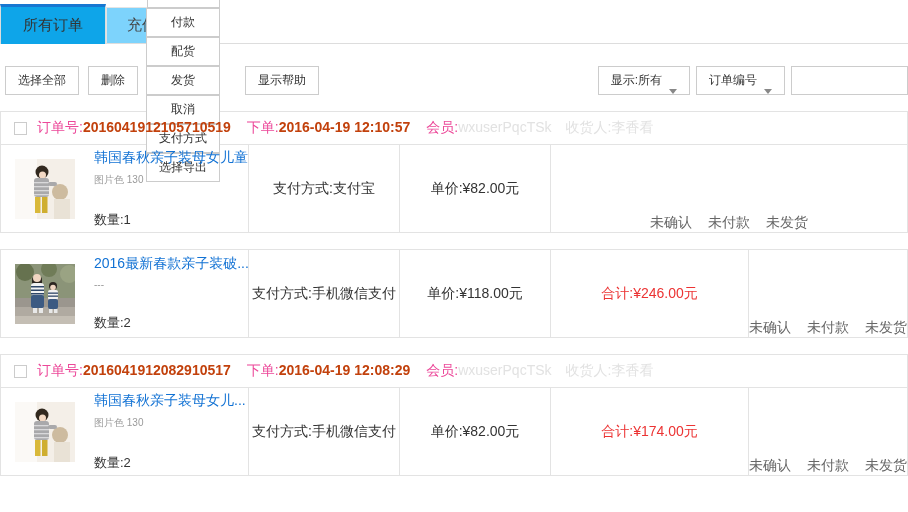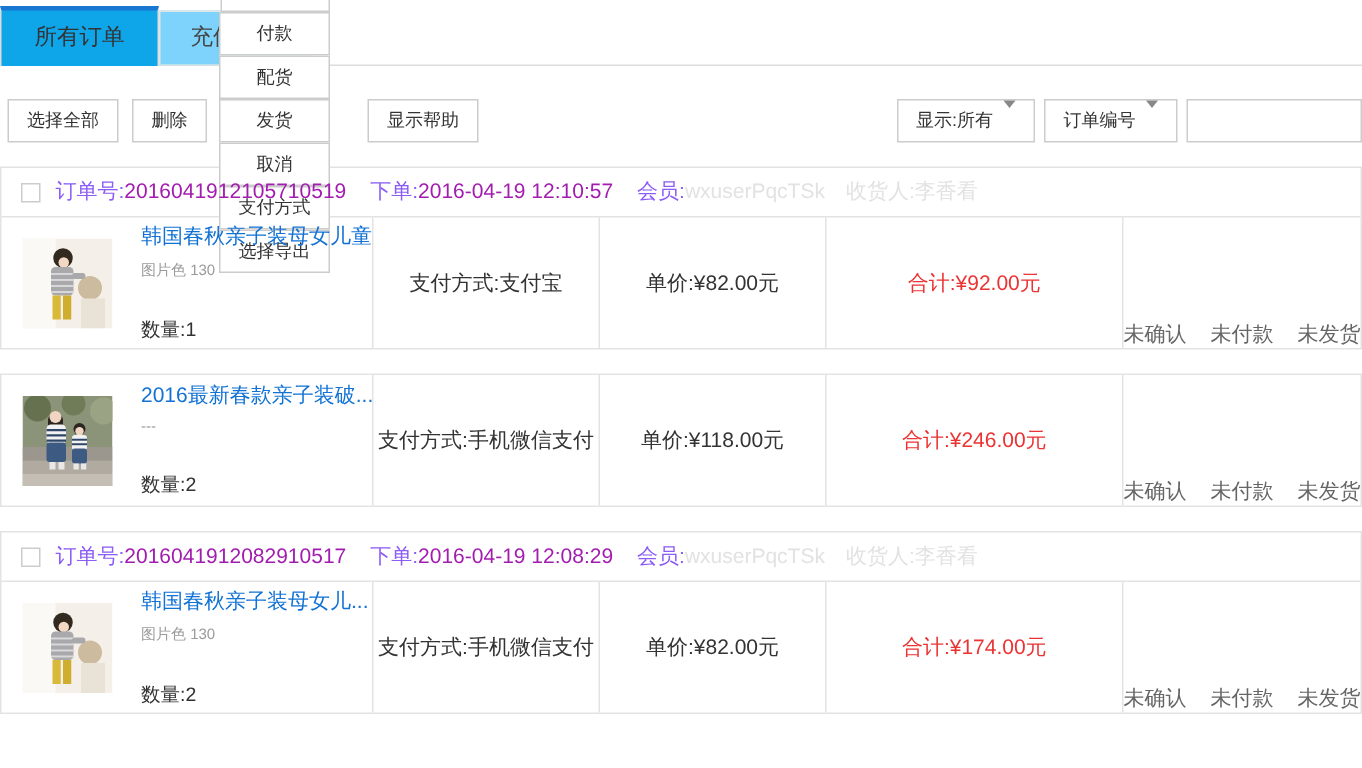--- a/index.html
+++ b/index.html
@@ -23,35 +23,35 @@
   
   .toolbar { margin:22px 0 0 5px; height:29px; display:flex; justify-content:space-between; align-items:center; padding-right:0; }
   .tb-left, .tb-right { display:flex; align-items:center; }
   .btn {
     height:29px; line-height:27px; padding:0 12px; border:1px solid #ccc;
     background:#fff; font-size:12px; color:#333; cursor:pointer; white-space:nowrap;
   }
   .sep { margin-right:9px; }
   .btn-group { display:flex; margin-right:25px;flex-direction:column; }
   .btn-group .btn + .btn { margin-left:-1px; }
-  .dropdown { display:flex; align-items:flex-start; gap:7px; }
+  .dropdown { display:flex; align-items:flex-end; gap:7px; }
   .caret { width:0; height:0; border-left:4px solid transparent; border-right:4px solid transparent; border-top:5px solid #888; display:inline-block; }
   .search-input { width:117px; height:29px; border:1px solid #ccc; padding:0 6px; font-size:14px; outline:none; }
   .tb-right .dropdown { margin-right:6px; }
   
   .order { border:1px solid #e3e3e3; margin-top:16px; }
   .order:first-of-type { margin-top:17px; }
   .order-header {
     height:33px; display:flex; align-items:center; padding-left:13px;
     font-size:14px; border-bottom:1px solid #e3e3e3; white-space:nowrap;
   }
   .checkbox { width:13px; height:13px; border:1px solid #ccc; background:#fff; margin-right:10px; flex:0 0 auto; cursor:pointer; }
   .fld { margin-right:16px; }
-  .fld b { font-weight:normal; color:#8b5cf6; }
-  .val { color:#a21caf; }
+  .fld b { font-weight:normal; color:#ec4899; }
+  .val { color:#c2410c;font-weight:bold; }
   .faint { color:#e2e2e2; }
   .faint + .faint { margin-left:14px; }
   .order-body { display:flex; height:87px; }
   .col { display:flex; align-items:center; justify-content:center; font-size:14px; }
   .col + .col { border-left:1px solid #e3e3e3; }
   .col-product { width:247px; justify-content:flex-start; padding-left:14px; }
   .col-pay { width:151px; }
   .col-unit { width:151px; }
   .col-total { width:198px; color:#ec3333; }
   .col-status { flex:1; gap:16px; color:#666;align-items:flex-end; }
@@ -129,23 +129,20 @@
         <div class="ptitle">韩国春秋亲子装母女儿童...</div>
         <div class="psub">图片色 130</div>
         <div class="pqty">数量:1</div>
       </div>
     </div>
     <div class="col col-pay">
         <span>支付方式:支付宝</span>
       </div>
     <div class="col col-unit">
         <span>单价:¥82.00元</span>
-      </div>
-    <div class="col col-total">
-        <span>合计:¥92.00元</span>
       </div>
     <div class="col col-status">
       <span>未确认</span>
       <span>未付款</span>
       <span>未发货</span>
     </div>
   </div>
 </div>
 
 <div class="order">

